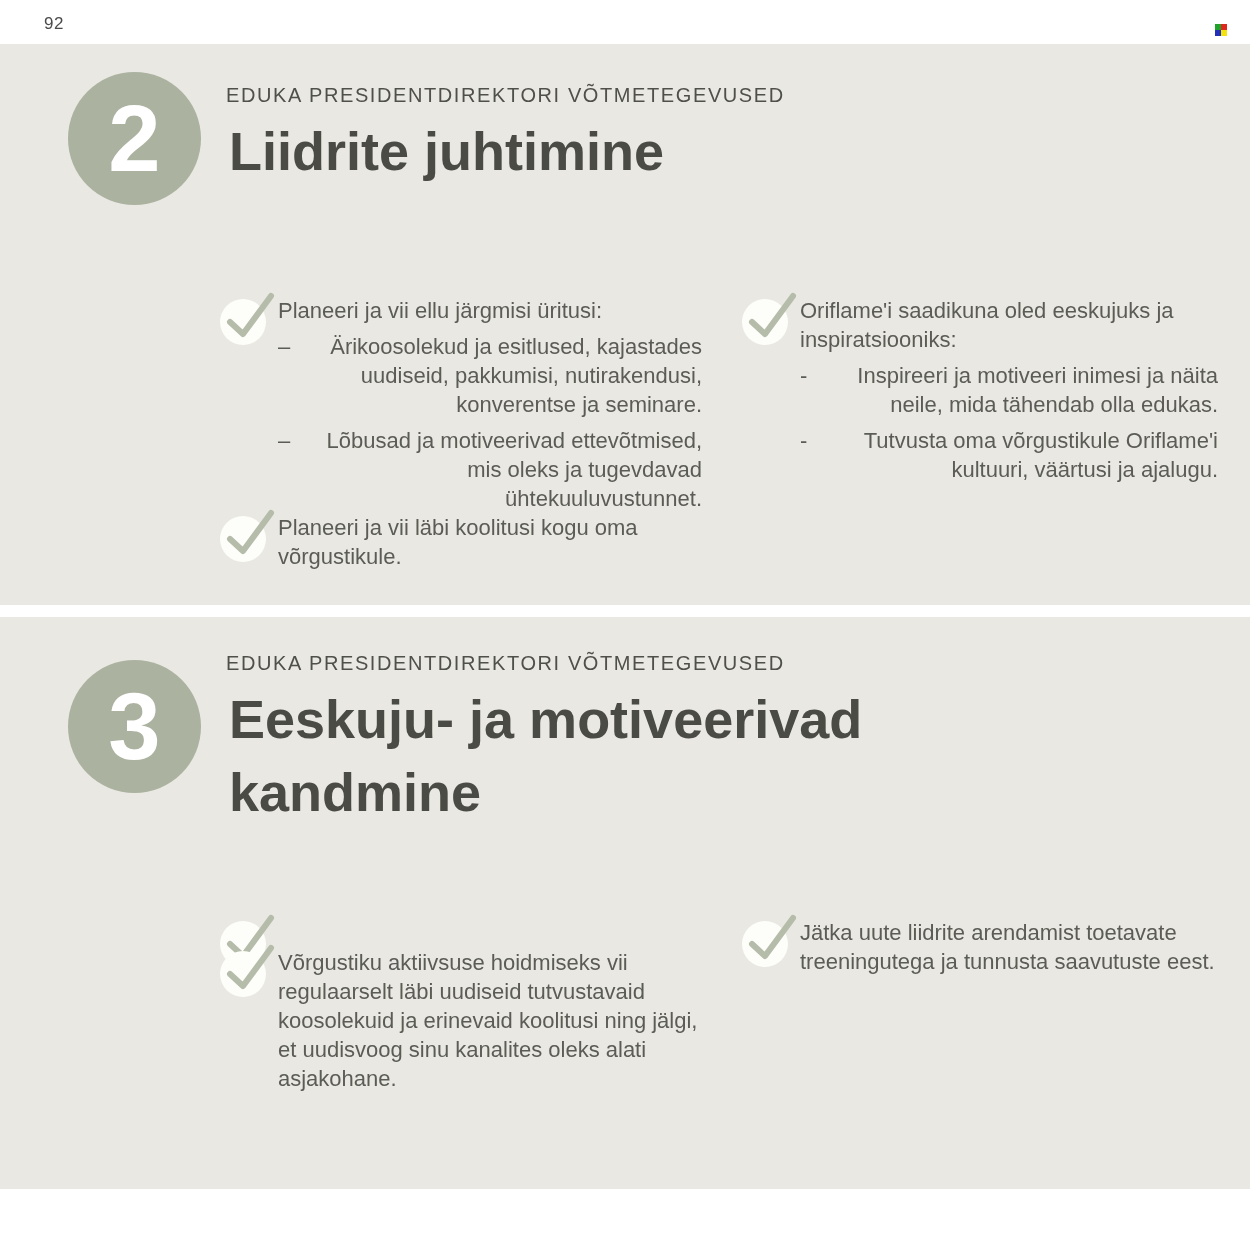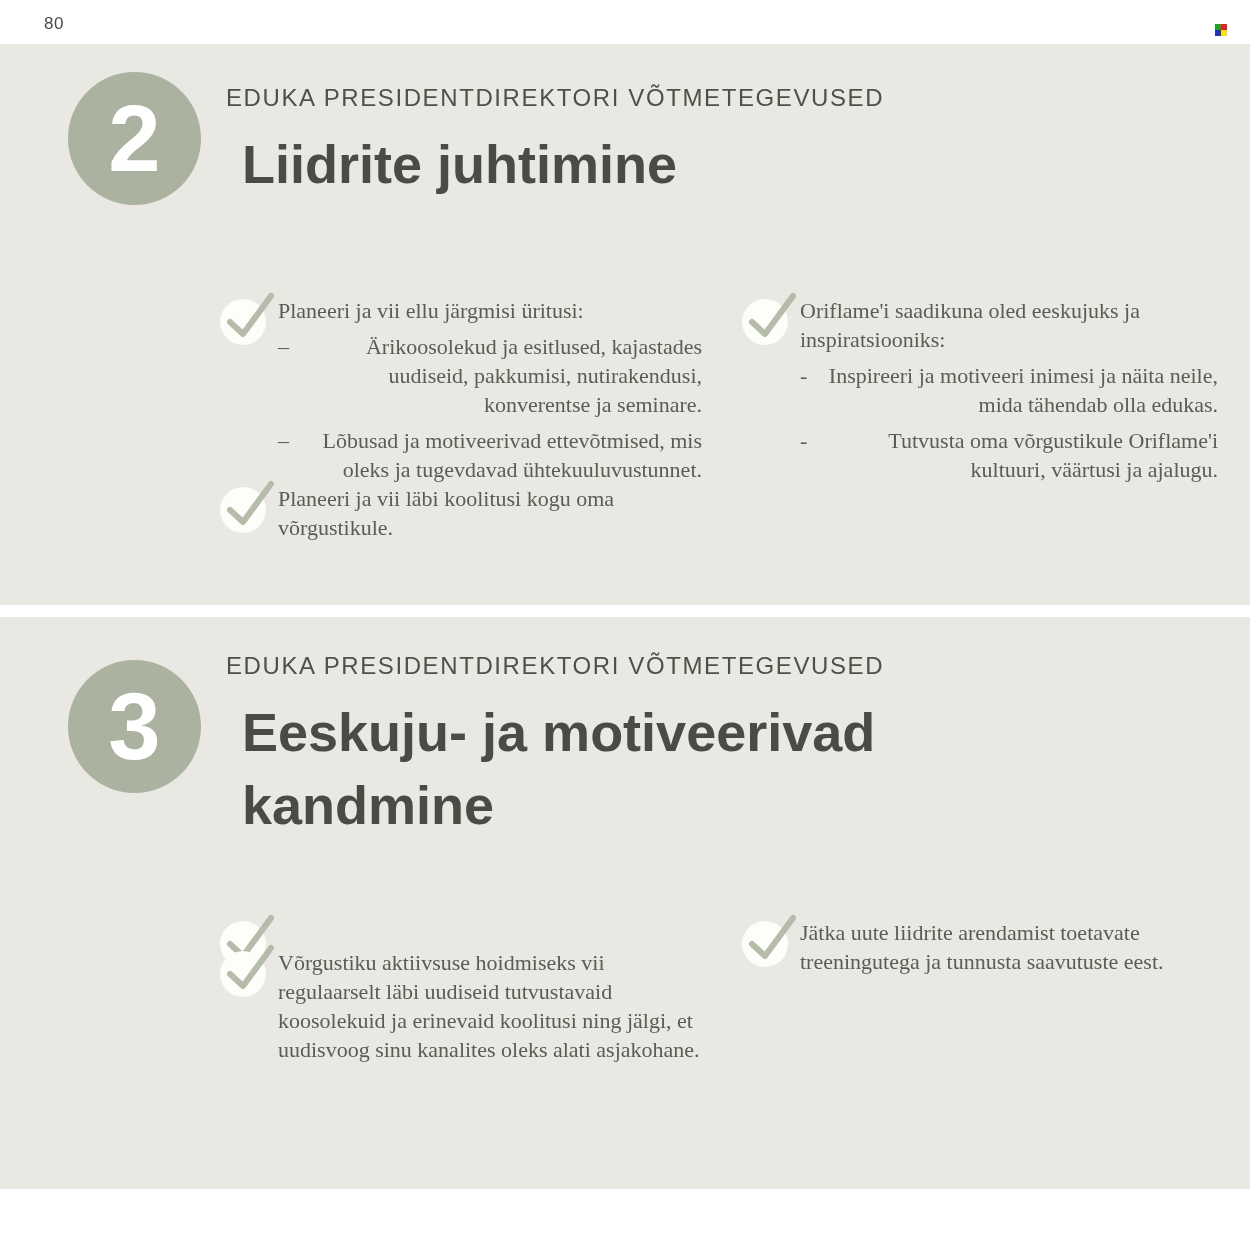--- a/index.html
+++ b/index.html
@@ -31,51 +31,51 @@
     display:flex;align-items:center;justify-content:center;
     font-size:94px;font-weight:700;line-height:1;
   }
   #sec2 .badge{left:68px;top:28px;}
   #sec3 .badge{left:68px;top:43px;}
 
   .head-text{position:absolute;left:226px;}
   #sec2 .head-text{top:40px;}
   #sec3 .head-text{top:35px;}
   .eyebrow{
-    font-size:24px;letter-spacing:1.6px;color:#4f5049;
+    font-size:20px;letter-spacing:1.6px;color:#4f5049;
     margin:0 0 8px 0;font-weight:400;white-space:nowrap;
   }
   .sec-title{
     font-size:54px;font-weight:700;color:#4a4b44;
-    line-height:1.36;margin:16px;max-width:700px;
+    line-height:1.36;margin:3px;max-width:700px;
   }
 
   .col{position:absolute;}
   .col-left{left:222px;width:480px;}
   .col-right{left:744px;width:474px;}
   #sec2 .col{top:252px;}
   #sec3 .col{top:301px;}
 
   .check-item{
     position:relative;padding-left:56px;
-    font-size:22px;line-height:29px;color:#5b5c55;font-family:Liberation Serif, serif;
+    font-size:22px;line-height:29px;color:#5b5c55;
   }
   .check-item + .check-item{}
   #sec3 .col-left .check-item + .check-item{margin-top:30px;}
   .check-icon{
     position:absolute;left:-3px;top:-7px;width:60px;height:60px;
   }
   .subitem{display:flex;margin-top:7px;}
   .dash{width:18px;flex:none;}
   .subtext{flex:1;text-align:right;}
 </style>
 </head>
 <body>
 
-<div class="page-number">80</div>
+<div class="page-number">92</div>
 <div class="brand-logo">
   <div class="sq-g"></div>
   <div class="sq-r"></div>
   <div class="sq-b"></div>
   <div class="sq-y"></div>
 </div>
 
 <div class="section" id="sec2">
   <div class="badge">2</div>
   <div class="head-text">

